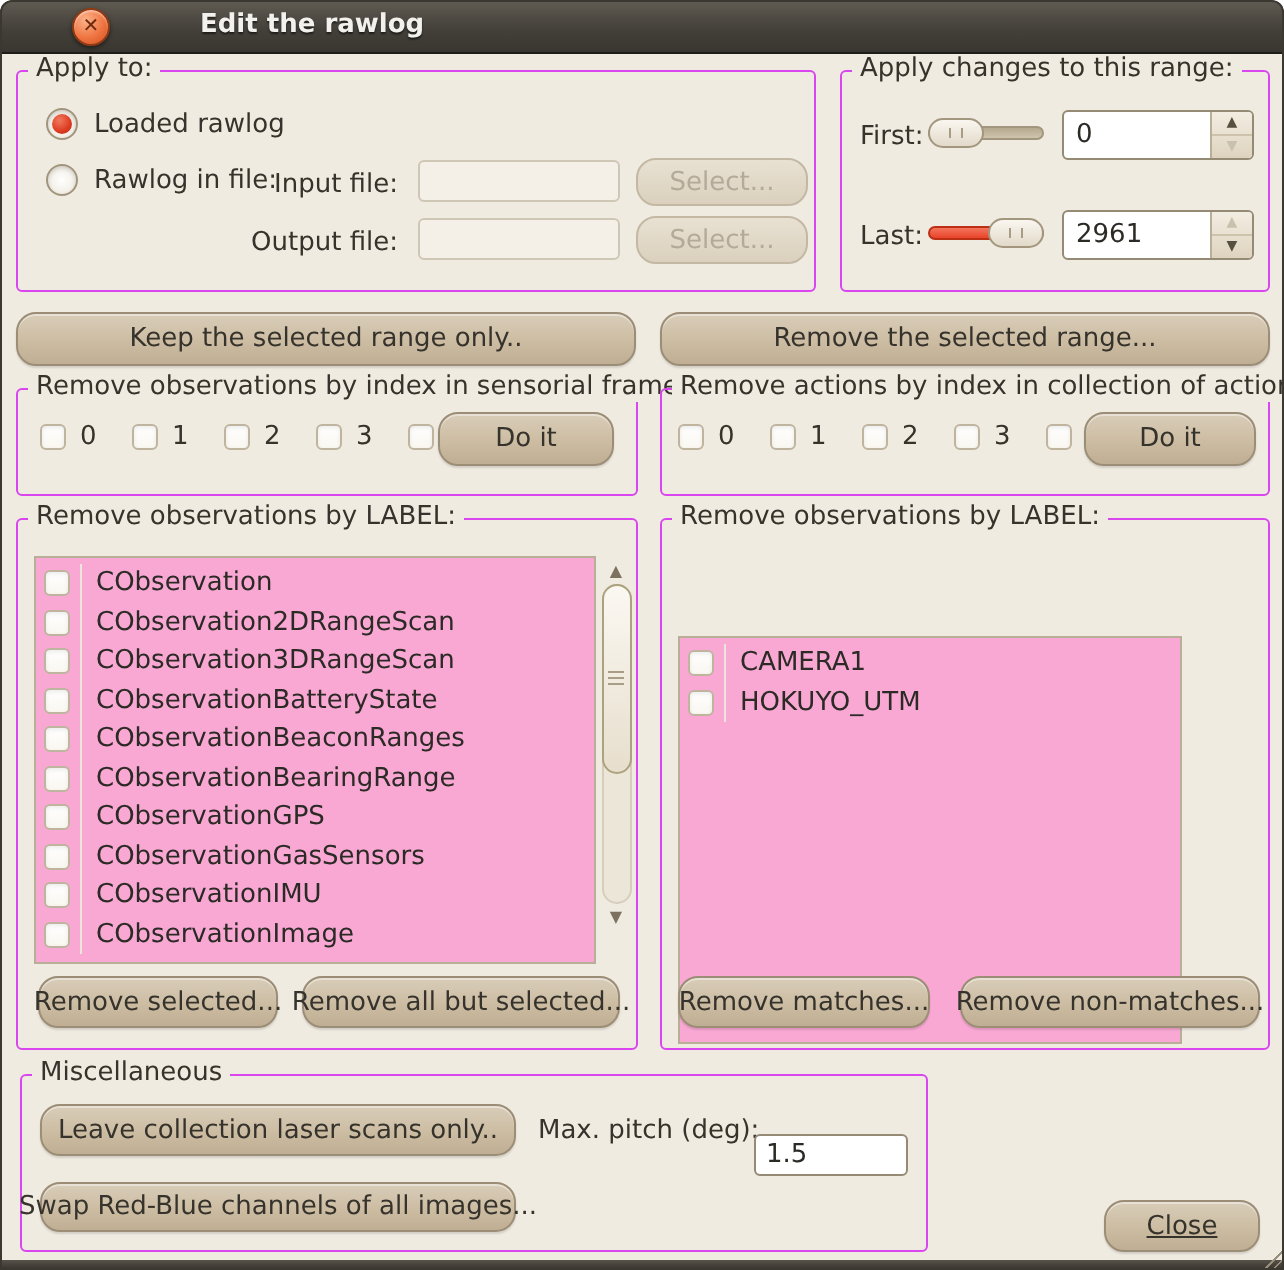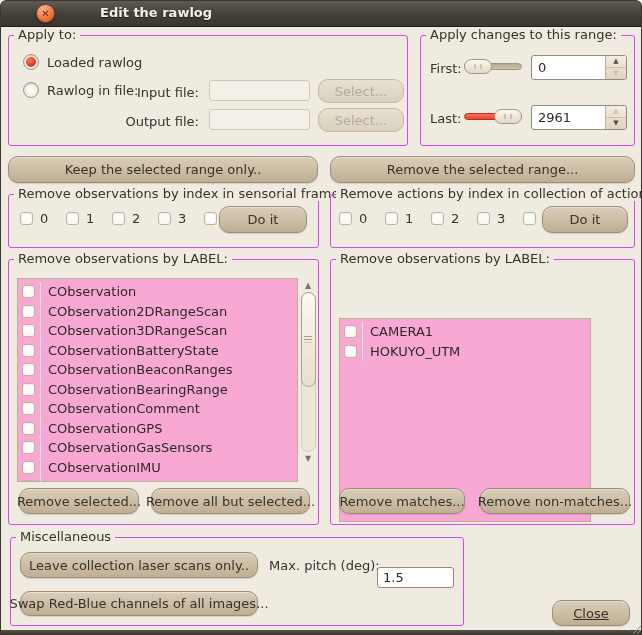--- a/index.html
+++ b/index.html
@@ -263,25 +263,20 @@
             <span class="row-sep"></span>
             <span class="row-txt">CObservationBeaconRanges</span>
           </div>
 
           <div class="list-row">
             <span class="cb"></span>
             <span class="row-sep"></span>
             <span class="row-txt">CObservationBearingRange</span>
           </div>
 
-          <div class="list-row">
-            <span class="cb"></span>
-            <span class="row-sep"></span>
-            <span class="row-txt">CObservationComment</span>
-          </div>
 
           <div class="list-row">
             <span class="cb"></span>
             <span class="row-sep"></span>
             <span class="row-txt">CObservationGPS</span>
           </div>
 
           <div class="list-row">
             <span class="cb"></span>
             <span class="row-sep"></span>

